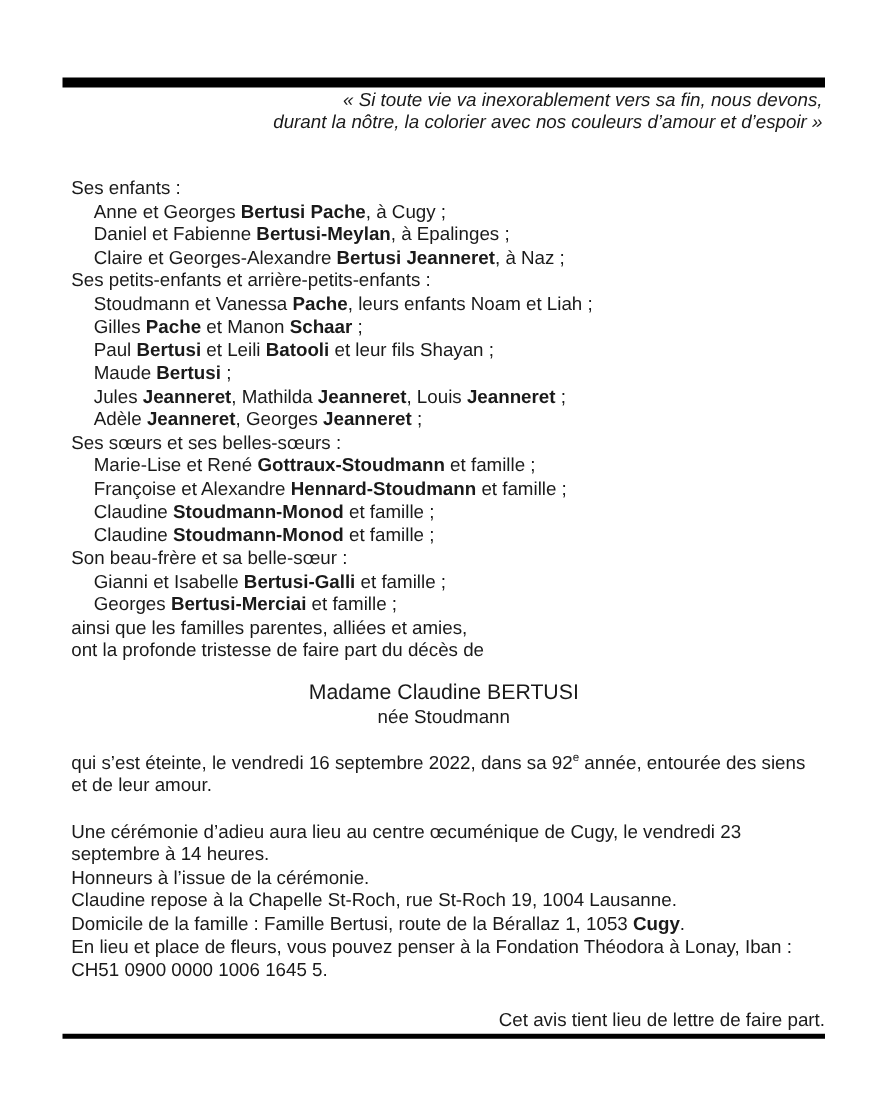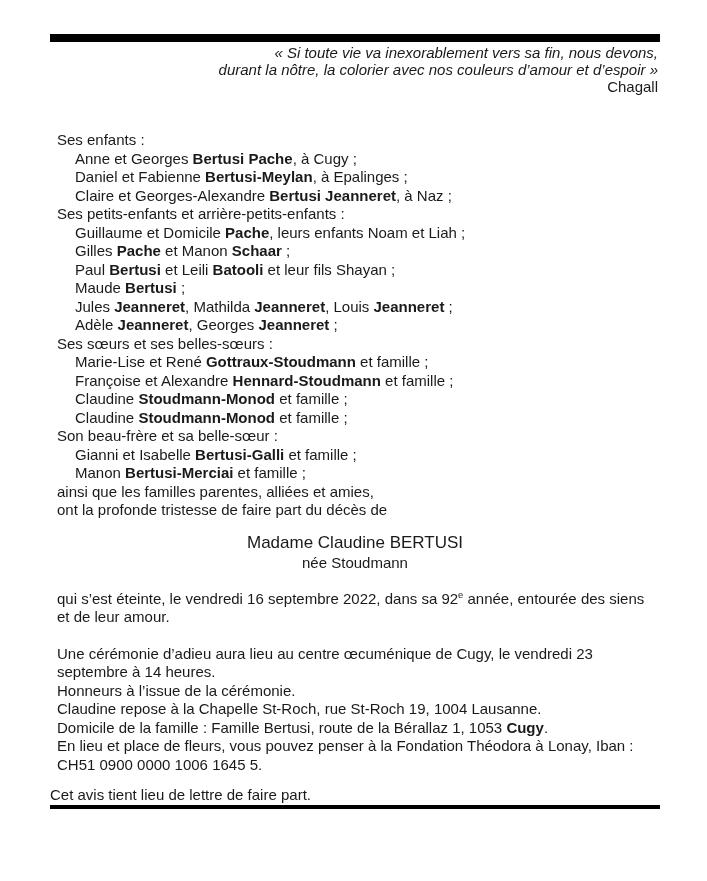--- a/index.html
+++ b/index.html
@@ -8,21 +8,21 @@
     height: 881px;
     background: #ffffff;
     font-family: "Liberation Sans", "DejaVu Sans", sans-serif;
     color: #1a1a1a;
     overflow: hidden;
   }
   .page {
     box-sizing: border-box;
     width: 707px;
     height: 710px;
-    padding: 34px 47px 0 50px;
+    padding: 62px 47px 0 50px;
   }
   .rule { background: #000000; }
   .rule-top { height: 8px; margin-bottom: 2px; }
   .rule-bottom { height: 4px; margin-top: 0; }
   .quote {
     text-align: right;
     font-style: italic;
     font-size: 15px;
     line-height: 17px;
     padding-right: 2px;
@@ -50,61 +50,60 @@
     font-weight: normal;
     line-height: 21px;
   }
   .deceased-maiden {
     font-size: 15px;
     line-height: 20px;
   }
   .announcement { margin-top: 13px; }
   .ceremony { margin-top: 18px; }
   .footer-notice {
-    margin-top: 12px;
-    text-align: left;
+    margin-top: 22px;
+    text-align: right;
     font-size: 15px;
     line-height: 18.5px;
   }
   .b { font-weight: bold; }
   .sup { vertical-align: super; font-size: 0.62em; }
 </style>
 </head>
 <body>
 
 <div class="page">
 
   <div class="rule rule-top"></div>
 
   <div class="quote" id="quote-lines">
       <div class="quote-line">« Si toute vie va inexorablement vers sa fin, nous devons,</div>
       <div class="quote-line">durant la nôtre, la colorier avec nos couleurs d’amour et d’espoir »</div>
     </div>
-  <div class="quote-attribution">Chagall</div>
 
   <div class="bodytext family" id="family-sections">
       <div class="fam-header">Ses enfants :</div>
       <div class="fam-entry"><span>Anne et Georges </span><span class="b ">Bertusi Pache</span><span>, à Cugy ;</span></div>
       <div class="fam-entry"><span>Daniel et Fabienne </span><span class="b ">Bertusi-Meylan</span><span>, à Epalinges ;</span></div>
       <div class="fam-entry"><span>Claire et Georges-Alexandre </span><span class="b ">Bertusi Jeanneret</span><span>, à Naz ;</span></div>
       <div class="fam-header">Ses petits-enfants et arrière-petits-enfants :</div>
-      <div class="fam-entry"><span>Guillaume et Domicile </span><span class="b ">Pache</span><span>, leurs enfants Noam et Liah ;</span></div>
+      <div class="fam-entry"><span>Stoudmann et Vanessa </span><span class="b ">Pache</span><span>, leurs enfants Noam et Liah ;</span></div>
       <div class="fam-entry"><span>Gilles </span><span class="b ">Pache</span><span> et Manon </span><span class="b ">Schaar</span><span> ;</span></div>
       <div class="fam-entry"><span>Paul </span><span class="b ">Bertusi</span><span> et Leili </span><span class="b ">Batooli</span><span> et leur fils Shayan ;</span></div>
       <div class="fam-entry"><span>Maude </span><span class="b ">Bertusi</span><span> ;</span></div>
       <div class="fam-entry"><span>Jules </span><span class="b ">Jeanneret</span><span>, Mathilda </span><span class="b ">Jeanneret</span><span>, Louis </span><span class="b ">Jeanneret</span><span> ;</span></div>
       <div class="fam-entry"><span>Adèle </span><span class="b ">Jeanneret</span><span>, Georges </span><span class="b ">Jeanneret</span><span> ;</span></div>
       <div class="fam-header">Ses sœurs et ses belles-sœurs :</div>
       <div class="fam-entry"><span>Marie-Lise et René </span><span class="b ">Gottraux-Stoudmann</span><span> et famille ;</span></div>
       <div class="fam-entry"><span>Françoise et Alexandre </span><span class="b ">Hennard-Stoudmann</span><span> et famille ;</span></div>
       <div class="fam-entry"><span>Claudine </span><span class="b ">Stoudmann-Monod</span><span> et famille ;</span></div>
       <div class="fam-entry"><span>Claudine </span><span class="b ">Stoudmann-Monod</span><span> et famille ;</span></div>
       <div class="fam-header">Son beau-frère et sa belle-sœur :</div>
       <div class="fam-entry"><span>Gianni et Isabelle </span><span class="b ">Bertusi-Galli</span><span> et famille ;</span></div>
-      <div class="fam-entry"><span>Manon </span><span class="b ">Bertusi-Merciai</span><span> et famille ;</span></div>
+      <div class="fam-entry"><span>Georges </span><span class="b ">Bertusi-Merciai</span><span> et famille ;</span></div>
     </div>
 
   <div class="bodytext closing-block" id="closing-lines">
       <div class="closing-line">ainsi que les familles parentes, alliées et amies,</div>
       <div class="closing-line">ont la profonde tristesse de faire part du décès de</div>
     </div>
 
   <div class="deceased">
     <div class="deceased-name">Madame Claudine BERTUSI</div>
     <div class="deceased-maiden">née Stoudmann</div>

